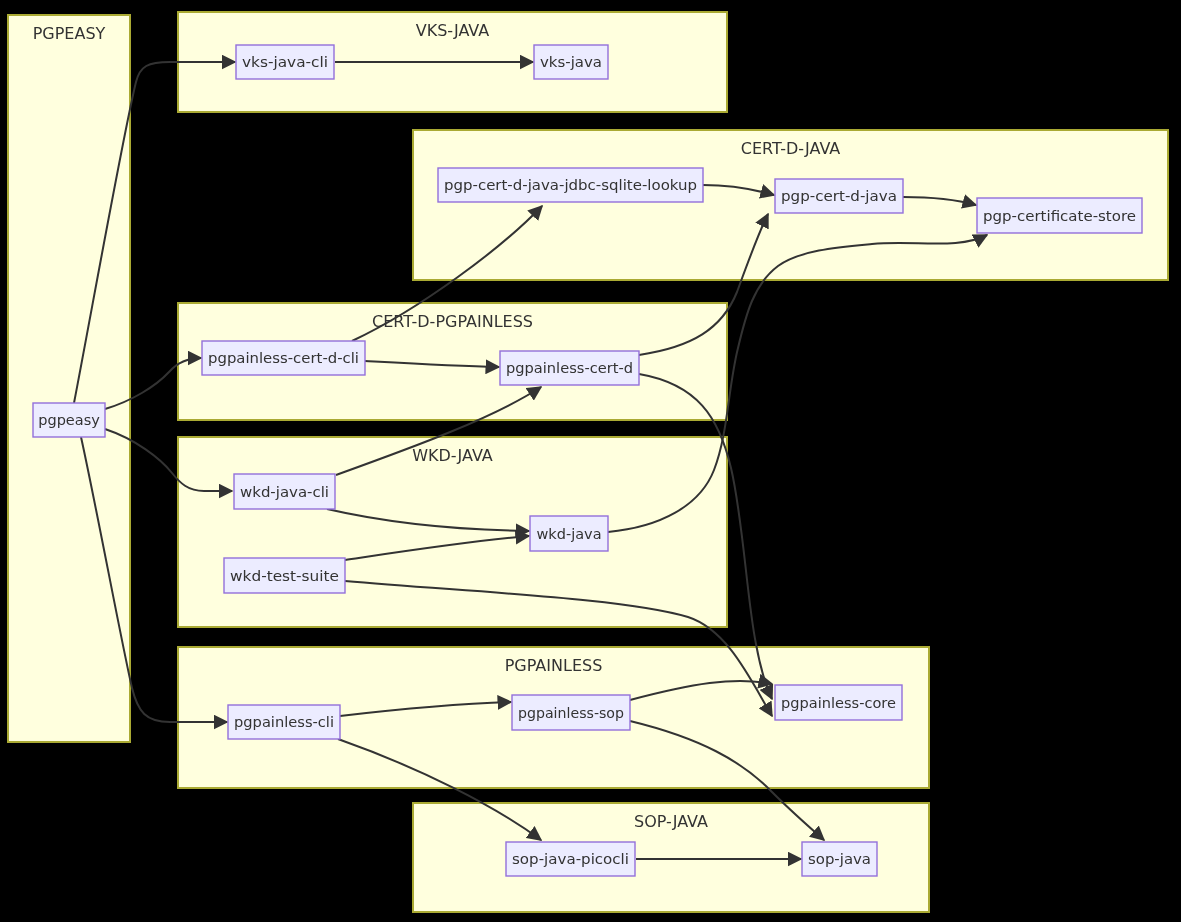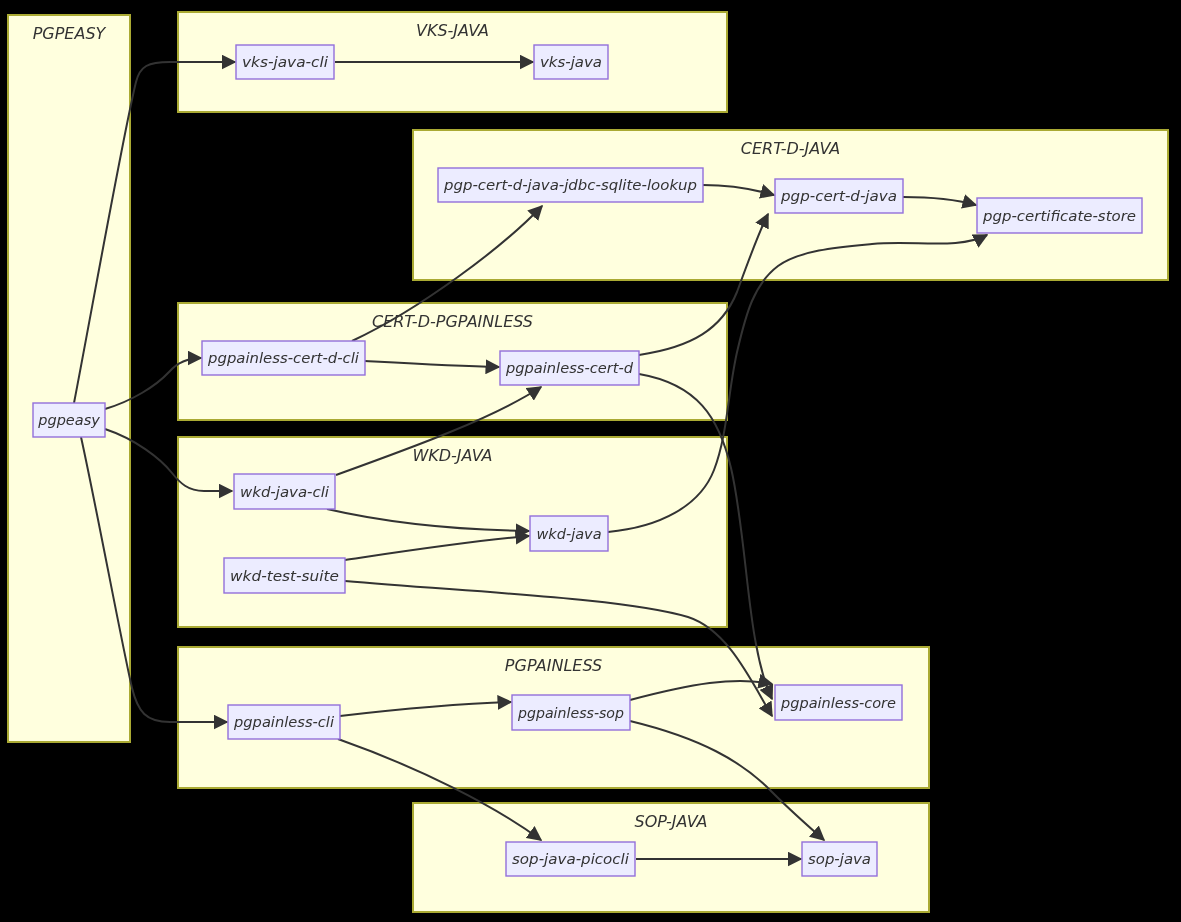--- a/index.html
+++ b/index.html
@@ -8,21 +8,20 @@
     background: #000000;
     width: 1181px;
     height: 922px;
     overflow: hidden;
     font-family: "DejaVu Sans", "Liberation Sans", sans-serif;
   }
   #diagram-wrap {
     position: relative;
     width: 1181px;
     height: 922px;
-    font-style: italic;
   }
   svg { display: block; }
   .cluster-rect {
     fill: #ffffde;
     stroke: #aaaa33;
     stroke-width: 2px;
   }
   .cluster-label {
     fill: #333333;
     font-size: 16px;

